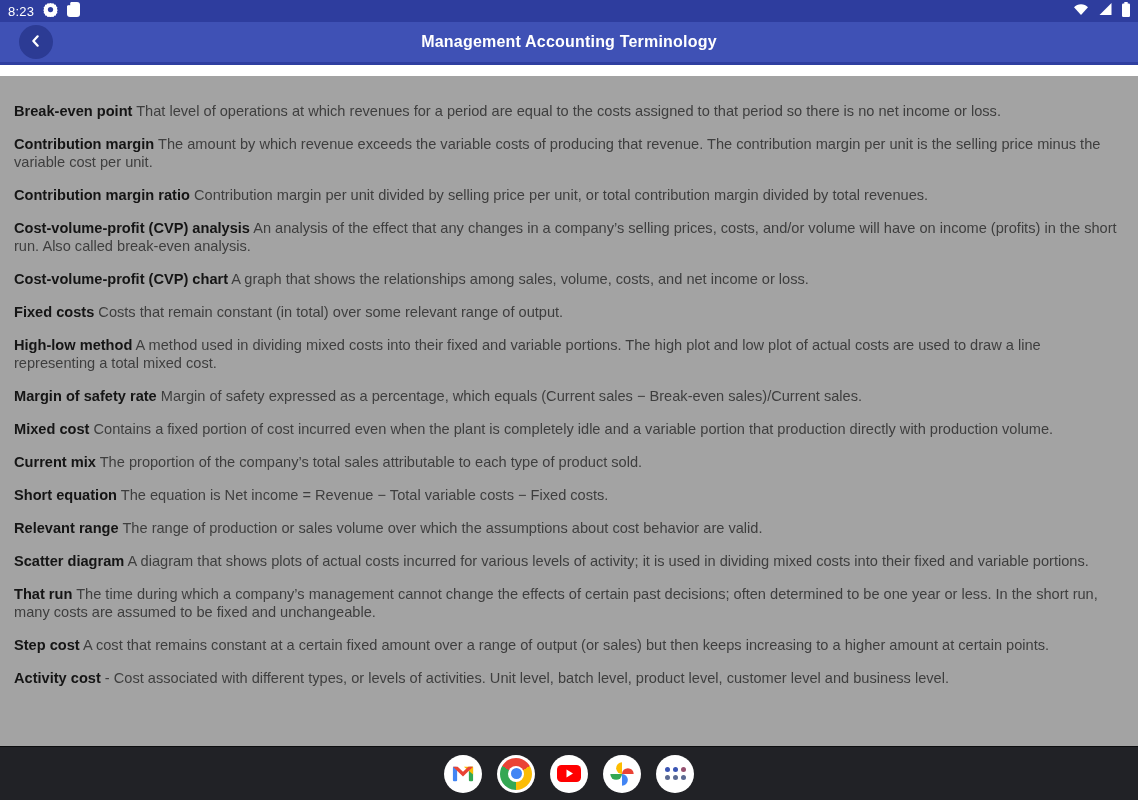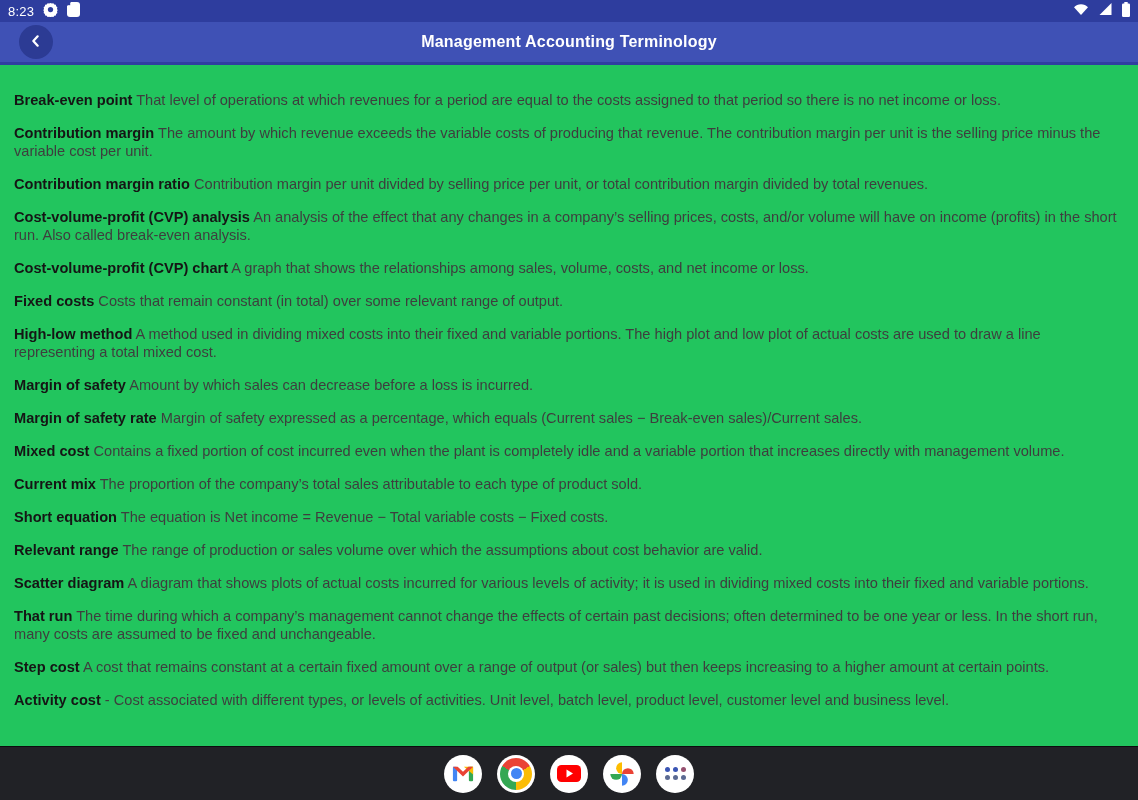--- a/index.html
+++ b/index.html
@@ -28,22 +28,22 @@
   }
   .back-btn{
     position:absolute;left:19px;top:3px;width:34px;height:34px;border-radius:50%;
     background:#2c3b94;display:flex;align-items:center;justify-content:center;
     cursor:pointer;border:none;padding:0;
   }
   .app-title{color:#ffffff;font-size:16px;font-weight:bold;letter-spacing:.2px;}
 
   
   .content{
-    flex:1 1 auto;background:#22c55e;overflow:hidden;
-    padding:26px 21px 4px 14px;box-sizing:border-box;
+    flex:1 1 auto;background:#a3a3a3;overflow:hidden;
+    padding:26px 21px 4px 14px;box-sizing:border-box;margin-top:11px;
   }
   .term-row{
     margin:0 0 15px 0;font-size:14.6px;line-height:18px;color:#3e3e3e;
   }
   .term-row .term{font-weight:bold;color:#151515;}
 
   
   .dock{
     height:53px;background:#212226;flex:0 0 auto;
     display:flex;align-items:center;justify-content:center;gap:15px;
@@ -125,25 +125,24 @@
     <p class="term-row"><b class="term">Contribution margin ratio</b><span class="def"> Contribution margin per unit divided by selling price per unit, or total contribution margin divided by total revenues.</span></p>
 
     <p class="term-row"><b class="term">Cost-volume-profit (CVP) analysis</b><span class="def"> An analysis of the effect that any changes in a company’s selling prices, costs, and/or volume will have on income (profits) in the short run. Also called break-even analysis.</span></p>
 
     <p class="term-row"><b class="term">Cost-volume-profit (CVP) chart</b><span class="def"> A graph that shows the relationships among sales, volume, costs, and net income or loss.</span></p>
 
     <p class="term-row"><b class="term">Fixed costs</b><span class="def"> Costs that remain constant (in total) over some relevant range of output.</span></p>
 
     <p class="term-row"><b class="term">High-low method</b><span class="def"> A method used in dividing mixed costs into their fixed and variable portions. The high plot and low plot of actual costs are used to draw a line representing a total mixed cost.</span></p>
 
-    <p class="term-row"><b class="term">Margin of safety</b><span class="def"> Amount by which sales can decrease before a loss is incurred.</span></p>
 
     <p class="term-row"><b class="term">Margin of safety rate</b><span class="def"> Margin of safety expressed as a percentage, which equals (Current sales − Break-even sales)/Current sales.</span></p>
 
-    <p class="term-row"><b class="term">Mixed cost</b><span class="def"> Contains a fixed portion of cost incurred even when the plant is completely idle and a variable portion that increases directly with management volume.</span></p>
+    <p class="term-row"><b class="term">Mixed cost</b><span class="def"> Contains a fixed portion of cost incurred even when the plant is completely idle and a variable portion that production directly with production volume.</span></p>
 
     <p class="term-row"><b class="term">Current mix</b><span class="def"> The proportion of the company’s total sales attributable to each type of product sold.</span></p>
 
     <p class="term-row"><b class="term">Short equation</b><span class="def"> The equation is Net income = Revenue − Total variable costs − Fixed costs.</span></p>
 
     <p class="term-row"><b class="term">Relevant range</b><span class="def"> The range of production or sales volume over which the assumptions about cost behavior are valid.</span></p>
 
     <p class="term-row"><b class="term">Scatter diagram</b><span class="def"> A diagram that shows plots of actual costs incurred for various levels of activity; it is used in dividing mixed costs into their fixed and variable portions.</span></p>
 
     <p class="term-row"><b class="term">That run</b><span class="def"> The time during which a company’s management cannot change the effects of certain past decisions; often determined to be one year or less. In the short run, many costs are assumed to be fixed and unchangeable.</span></p>

